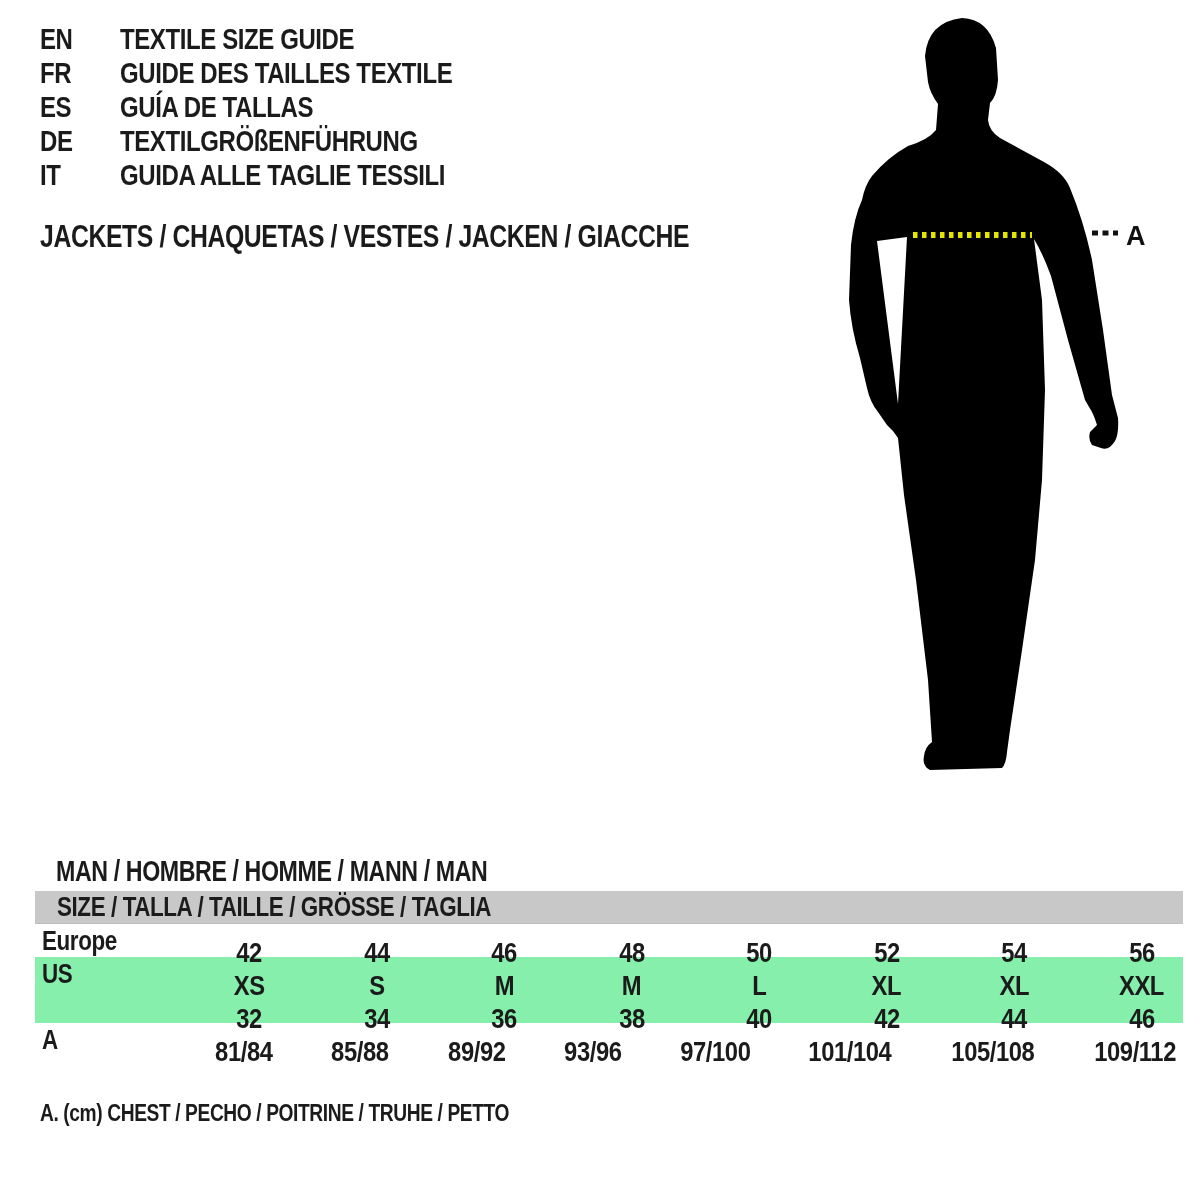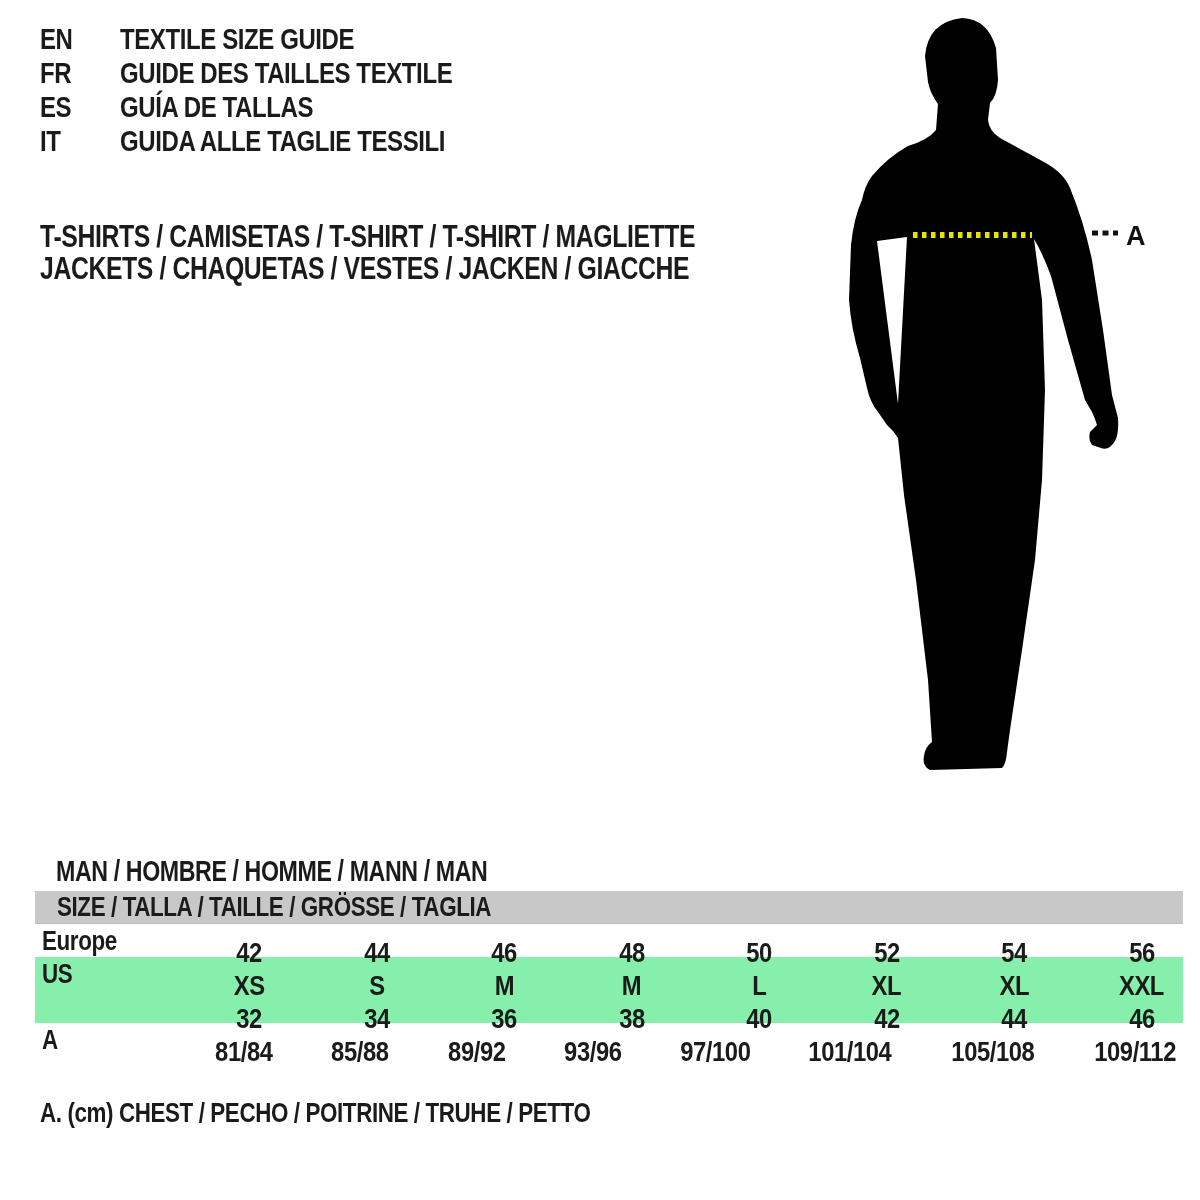--- a/index.html
+++ b/index.html
@@ -35,48 +35,51 @@
   .size-table{position:absolute;left:35px;top:891px;width:1148px;font-size:28px;}
   .thead{
     height:33px;background:#c8c8c8;display:flex;align-items:center;
     padding-left:22px;box-sizing:border-box;border-bottom:1px solid #bdbdbd;
   }
   .trow{height:33px;display:flex;align-items:center;gap:45px;}
   .trow.shaded{background:#86efac;}
   .tlabel{width:128px;padding-left:7px;box-sizing:border-box;}
   .tcell{flex:1;display:flex;justify-content:center;align-items:center;margin-top:24px;}
   
-  .legend{position:absolute;left:40px;top:1098px;font-size:28px;line-height:30px;}
+  .legend{position:absolute;left:40px;top:1098px;font-size:24px;line-height:30px;}
 </style>
 </head>
 <body>
 
 <div class="canvas">
 
   <section class="languages">
     <div class="lang-row">
       <span class="lang-code"><span class="cond">EN</span></span>
       <span class="cond">TEXTILE SIZE GUIDE</span>
     </div>
     <div class="lang-row">
       <span class="lang-code"><span class="cond">FR</span></span>
       <span class="cond">GUIDE DES TAILLES TEXTILE</span>
     </div>
     <div class="lang-row">
       <span class="lang-code"><span class="cond">ES</span></span>
       <span class="cond">GUÍA DE TALLAS</span>
     </div>
     <div class="lang-row">
+      <span class="lang-code"><span class="cond">DE</span></span>
+      <span class="cond">TEXTILGRÖßENFÜHRUNG</span>
+    </div>
+    <div class="lang-row">
       <span class="lang-code"><span class="cond">IT</span></span>
       <span class="cond">GUIDA ALLE TAGLIE TESSILI</span>
     </div>
   </section>
 
   <section class="categories">
-    <div><span class="cond">T-SHIRTS / CAMISETAS / T-SHIRT / T-SHIRT / MAGLIETTE</span></div>
     <div><span class="cond">JACKETS / CHAQUETAS / VESTES / JACKEN / GIACCHE</span></div>
   </section>
 
   <svg class="figure" viewBox="0 0 310 765" xmlns="http://www.w3.org/2000/svg">
     <path fill="#000000" fill-rule="evenodd" stroke="none" d="M122,4 Q148,5 156,34 L158,66 Q157,82 150,89 L148,106 Q149,117 160,124
          L204,148 Q224,159 230,174 Q244,208 252,246 L263,316 L272,381 L278,404
          Q279,420 275,427 Q269,437 261,434 L252,431 Q248,426 250,418 L257,411
          Q255,404 252,398 L245,386 L228,326 L211,262 Q203,240 194,225
          L202,286 L205,376 L202,466 L195,546 L182,636 L170,716 L167,738
          Q166,750 162,754 L90,756 Q82,752 84,742 Q85,733 92,728

